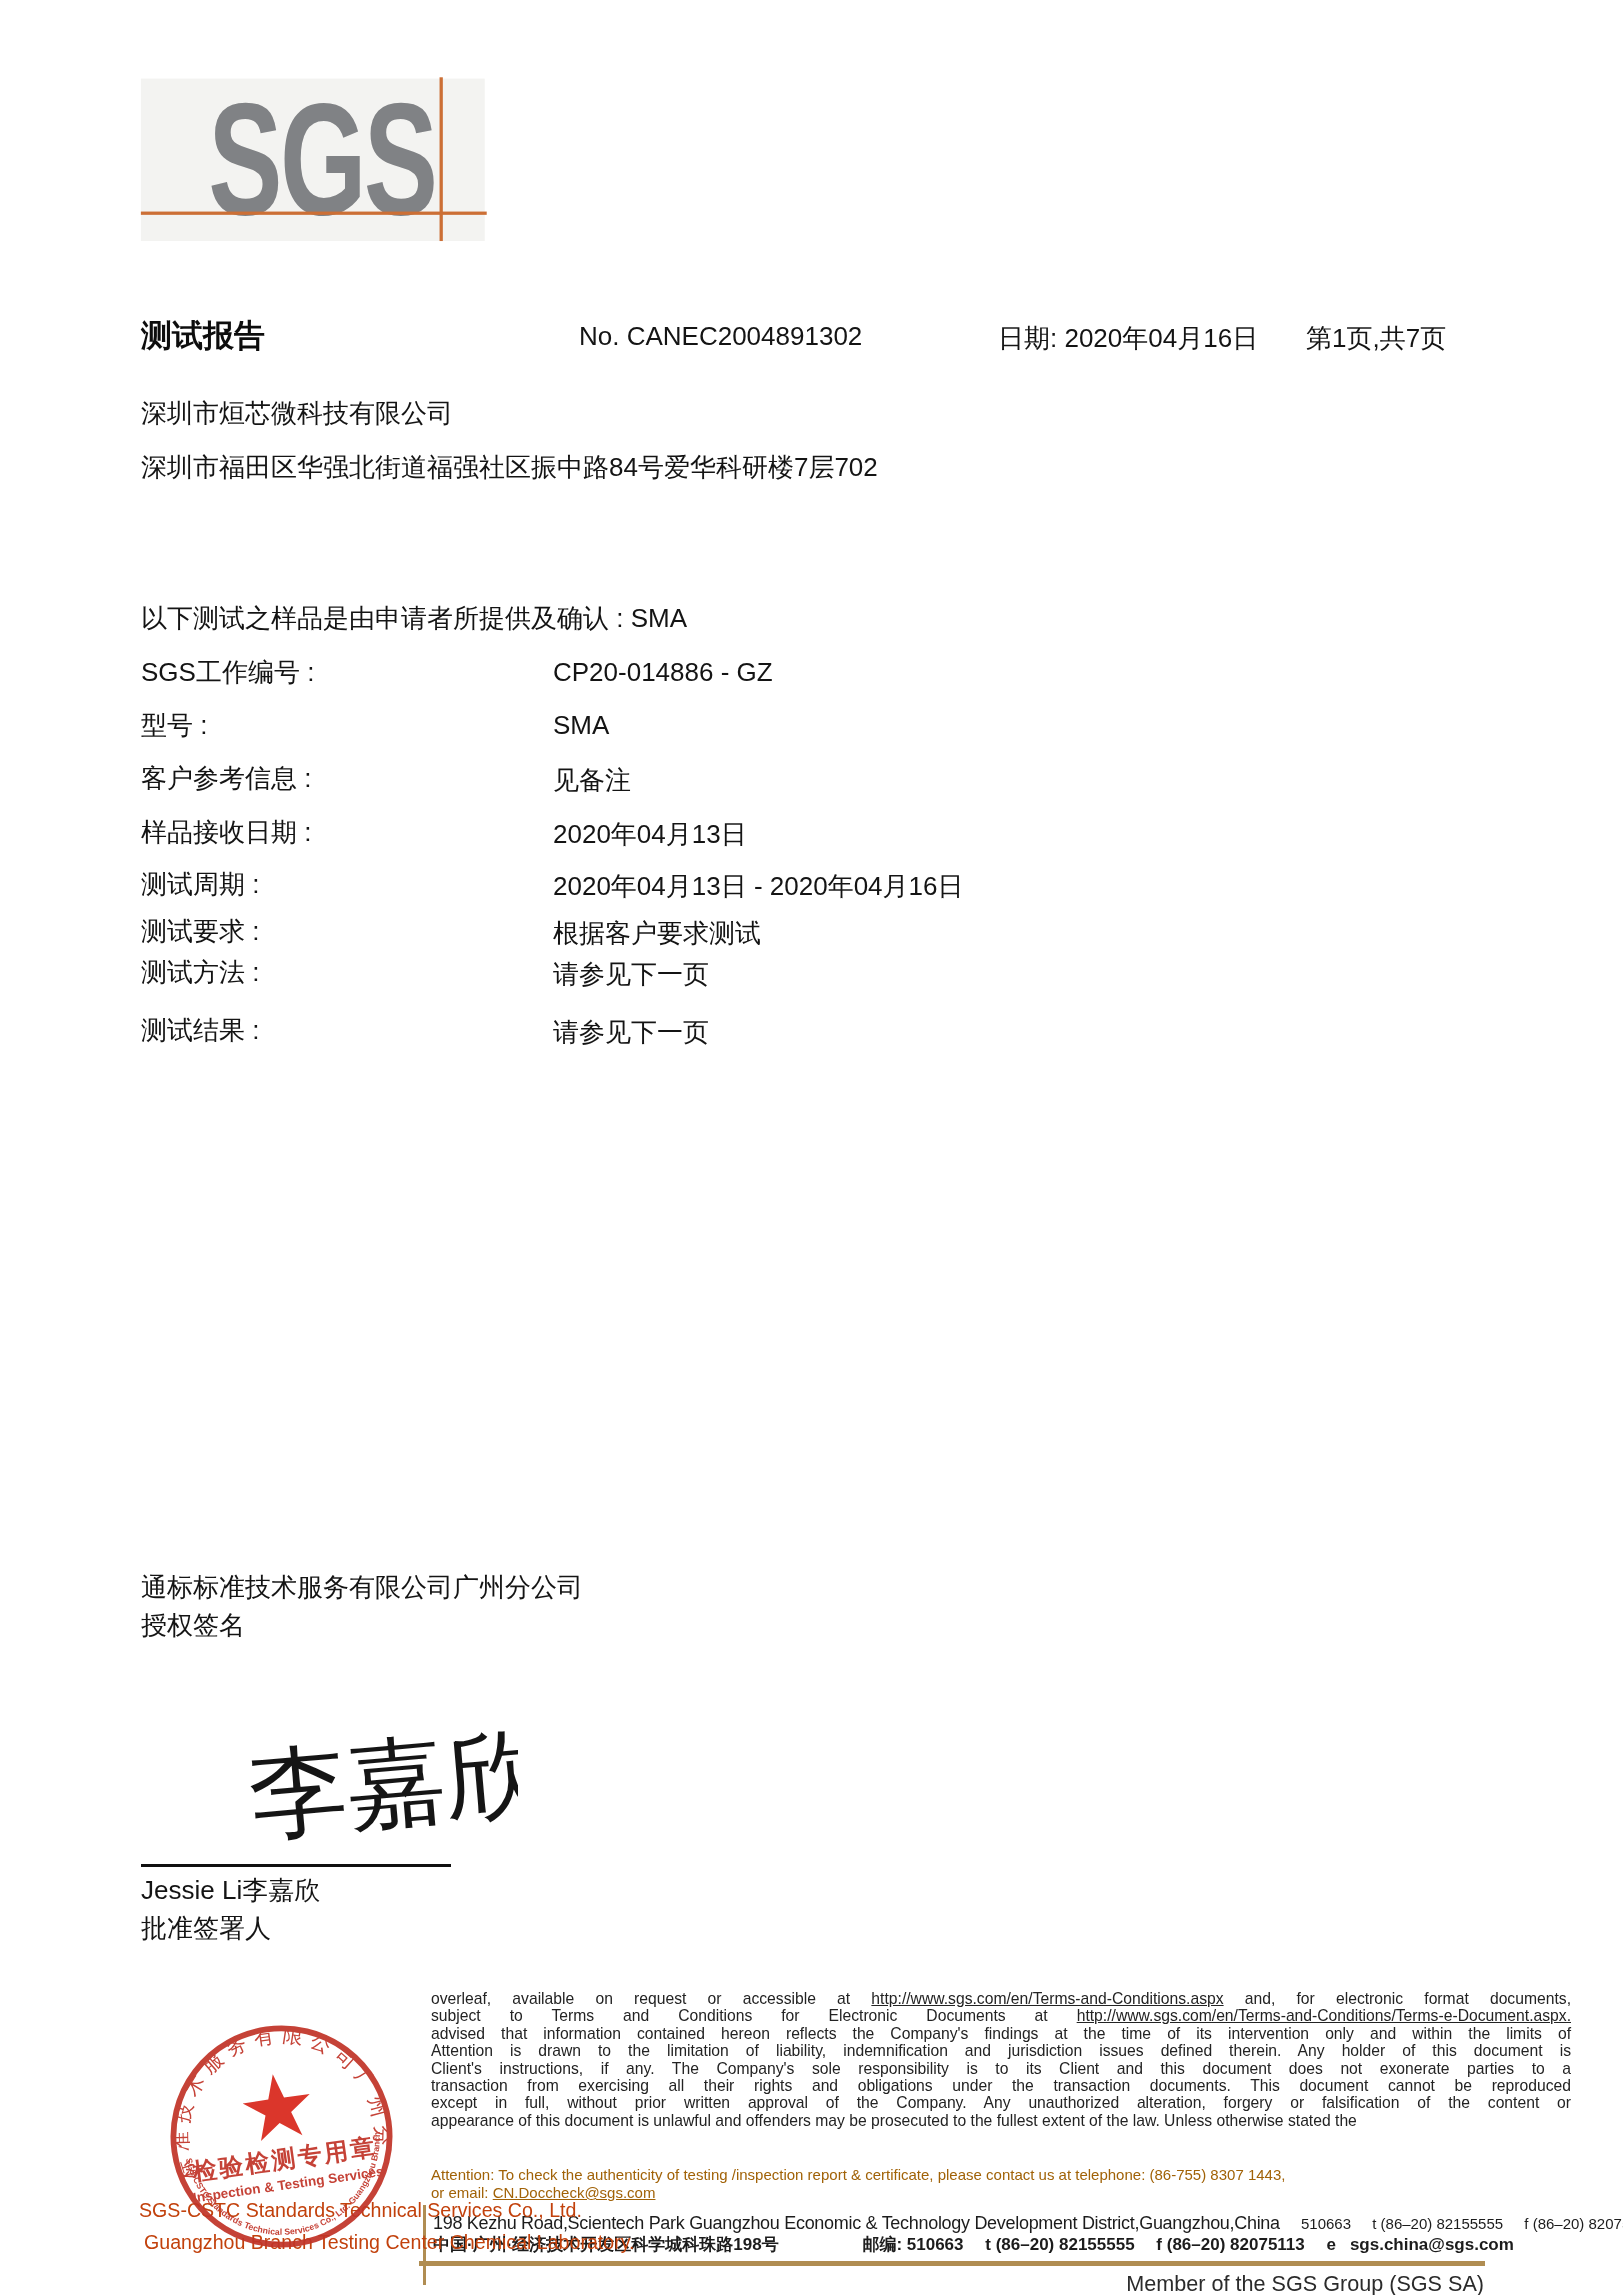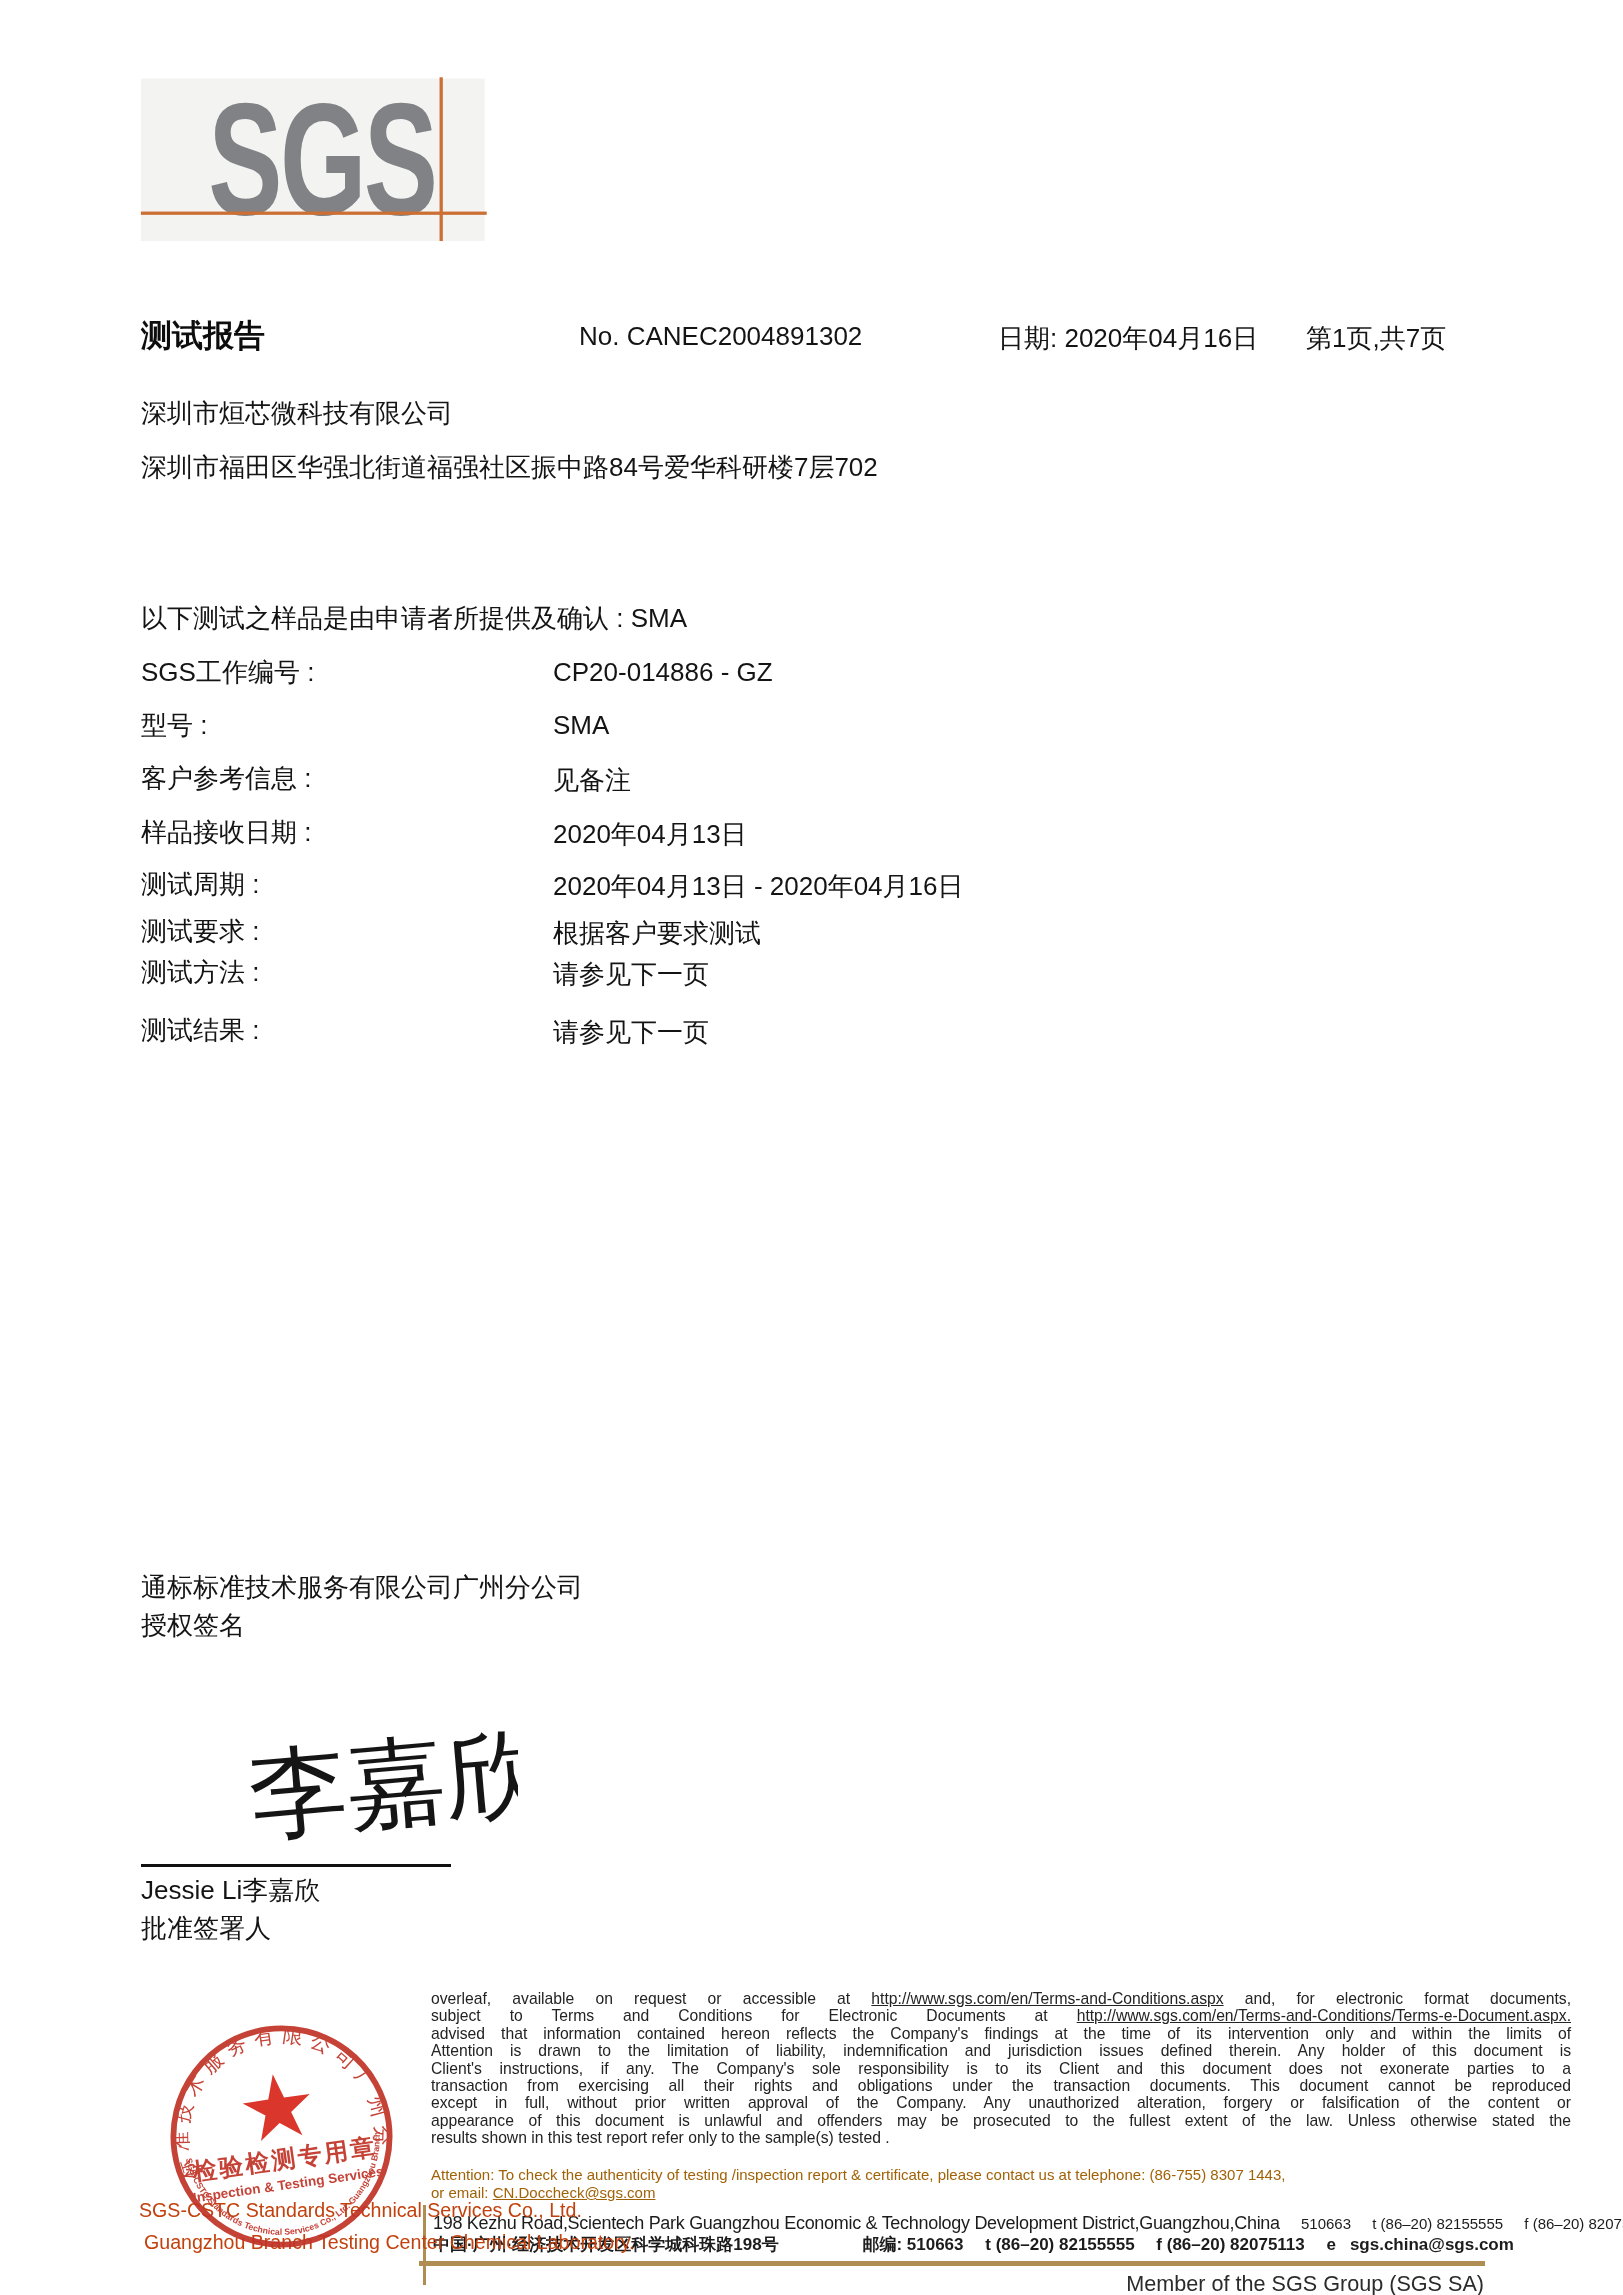--- a/index.html
+++ b/index.html
@@ -89,21 +89,20 @@
 
 <div class="abs legal" style="left:431px;top:1990px">
     <div class="legal-line">overleaf, available on request or accessible at <u>http://www.sgs.com/en/Terms-and-Conditions.aspx</u> and, for electronic format documents,</div>
     <div class="legal-line">subject to Terms and Conditions for Electronic Documents at <u>http://www.sgs.com/en/Terms-and-Conditions/Terms-e-Document.aspx.</u></div>
     <div class="legal-line">advised that information contained hereon reflects the Company's findings at the time of its intervention only and within the limits of</div>
     <div class="legal-line">Attention is drawn to the limitation of liability, indemnification and jurisdiction issues defined therein. Any holder of this document is</div>
     <div class="legal-line">Client's instructions, if any. The Company's sole responsibility is to its Client and this document does not exonerate parties to a</div>
     <div class="legal-line">transaction from exercising all their rights and obligations under the transaction documents. This document cannot be reproduced</div>
     <div class="legal-line">except in full, without prior written approval of the Company. Any unauthorized alteration, forgery or falsification of the content or</div>
     <div class="legal-line">appearance of this document is unlawful and offenders may be prosecuted to the fullest extent of the law. Unless otherwise stated the</div>
-    <div class="legal-line">results shown in this test report refer only to the sample(s) tested .</div>
   </div>
 
 <div class="abs attn" style="left:431px;top:2166px;width:1140px">Attention: To check the authenticity of testing /inspection report &amp; certificate, please contact us at telephone: (86-755) 8307 1443,</div>
 <div class="abs attn" style="left:431px;top:2184px">
   <span>or email: </span><u>CN.Doccheck@sgs.com</u>
 </div>
 
 <div class="abs sep-v" style="left:423px;top:2205px;width:3.3px;height:80px"></div>
 
 <div class="abs addr-en" style="left:433px;top:2213px">

